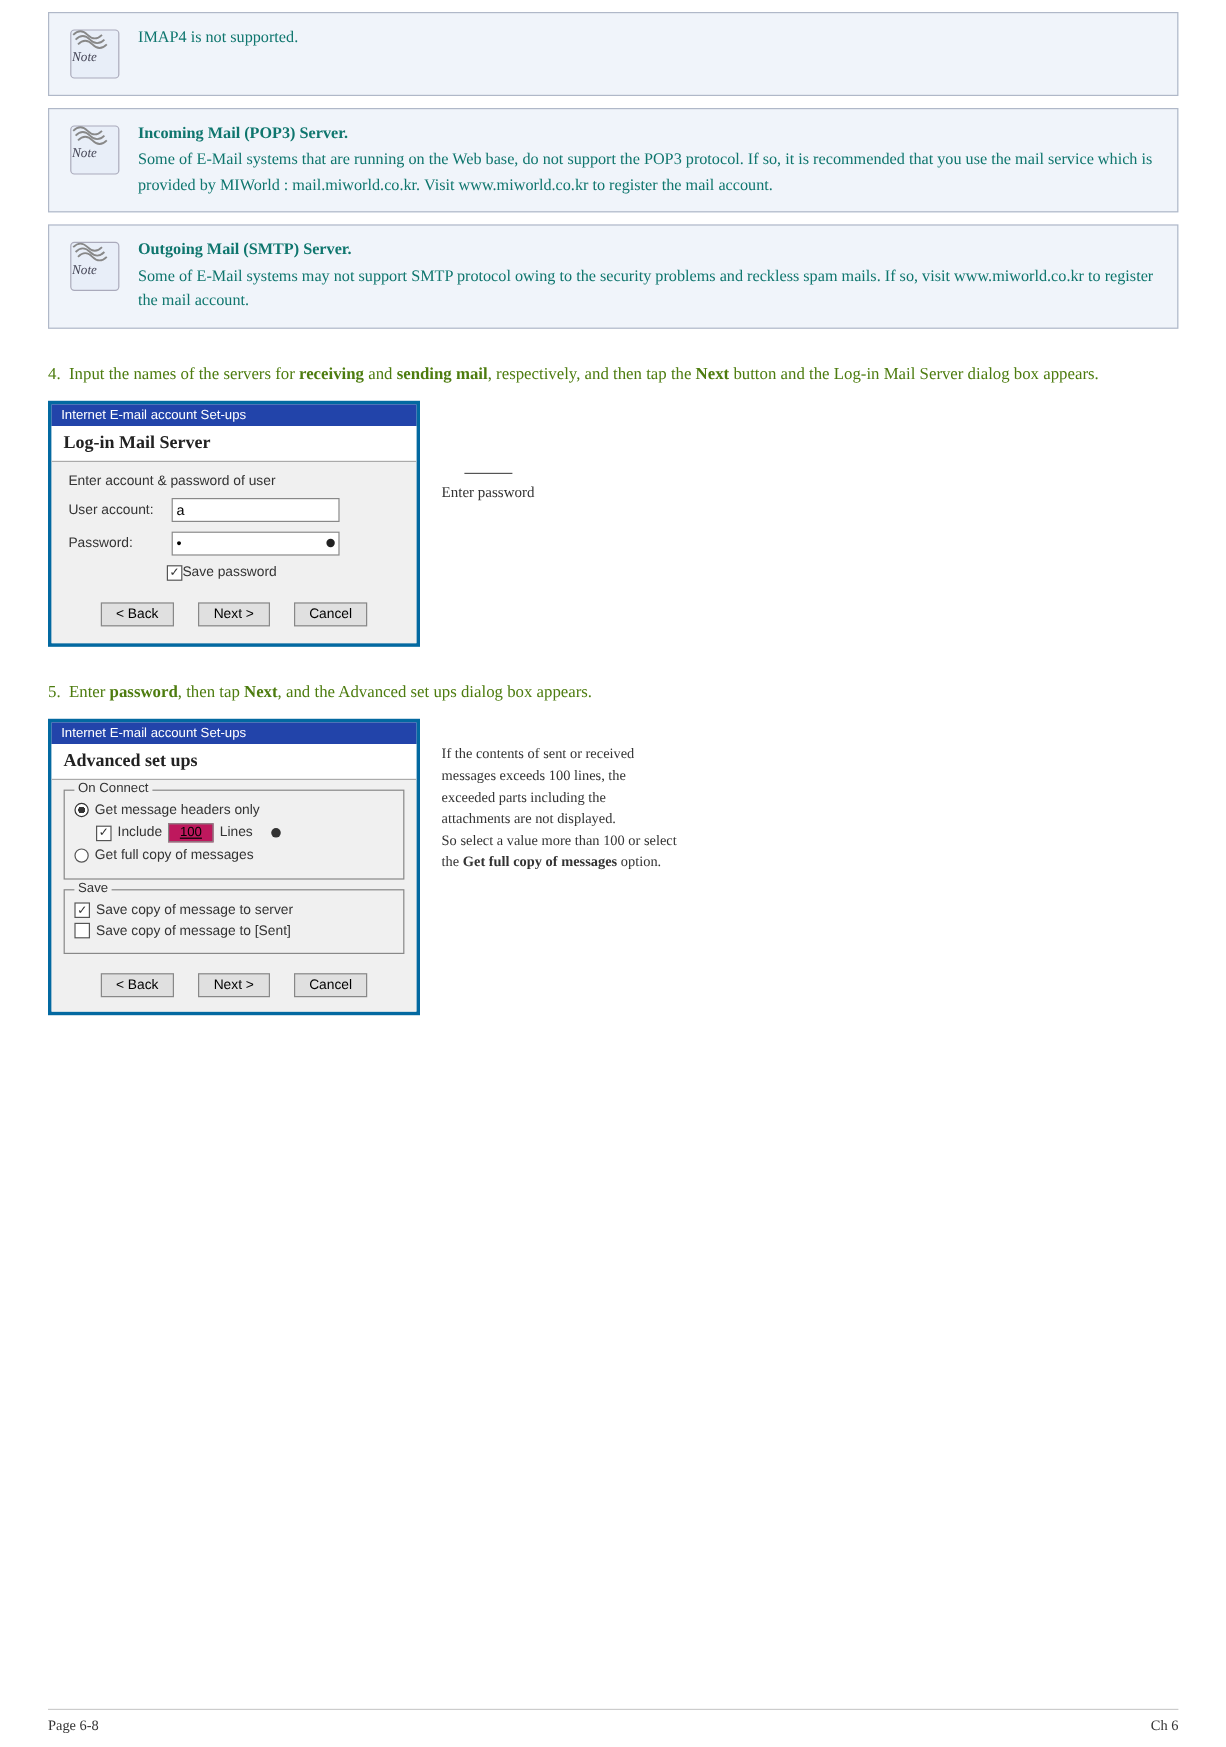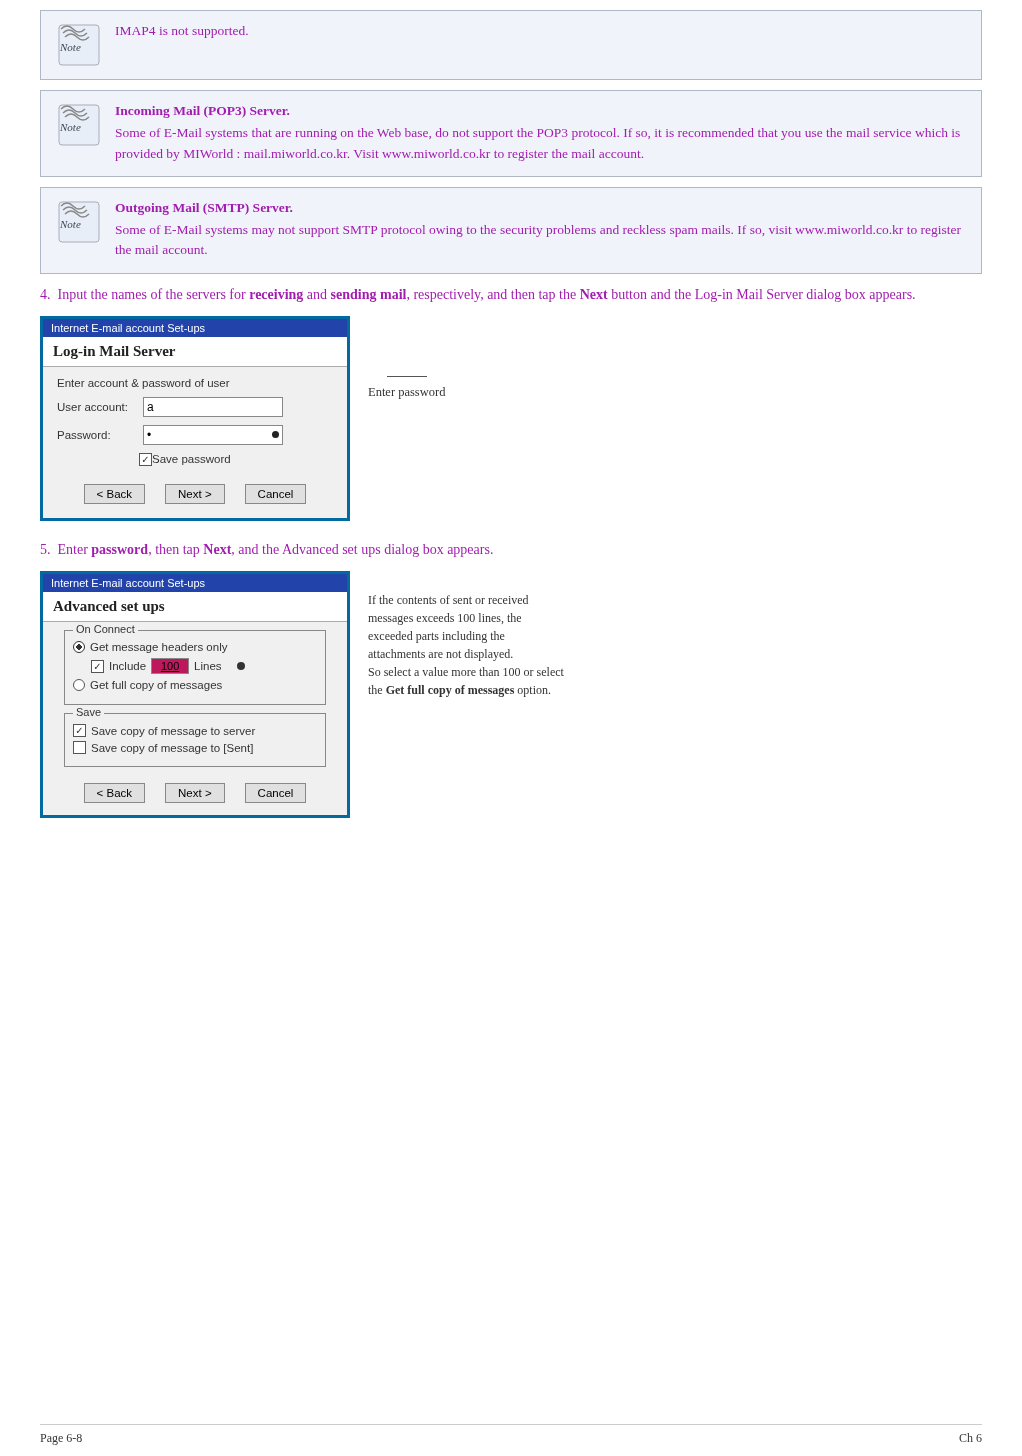--- a/index.html
+++ b/index.html
@@ -29,31 +29,31 @@
 
     .note-icon {
       flex-shrink: 0;
       width: 48px;
       height: 48px;
     }
 
     .note-text {
       font-size: 13.5px;
       line-height: 1.5;
-      color: #a21caf;
+      color: #0f766e;
     }
 
     .note-text p { margin-bottom: 2px; }
 
     
     .step-para {
-      margin: 10px 0 10px 0;
+      margin: 28px 0 10px 0;
       font-size: 14px;
       line-height: 1.6;
-      color: #a21caf;
+      color: #4d7c0f;
     }
 
     .step-para strong { font-weight: bold; }
 
     
     .dialog-area {
       display: flex;
       align-items: flex-start;
       margin-bottom: 18px;
       gap: 18px;
@@ -197,21 +197,21 @@
       flex-direction: column;
     }
 
     .horiz-line {
       border-top: 1px solid #555;
       width: 40px;
     }
 
     
     .advanced-body {
-      padding: 8px 21px;
+      padding: 8px 10px;
       background: #f0f0f0;
     }
 
     .group-box {
       border: 1px solid #888;
       margin-bottom: 8px;
       padding: 4px 8px 8px 8px;
       position: relative;
       background: #f0f0f0;
     }

